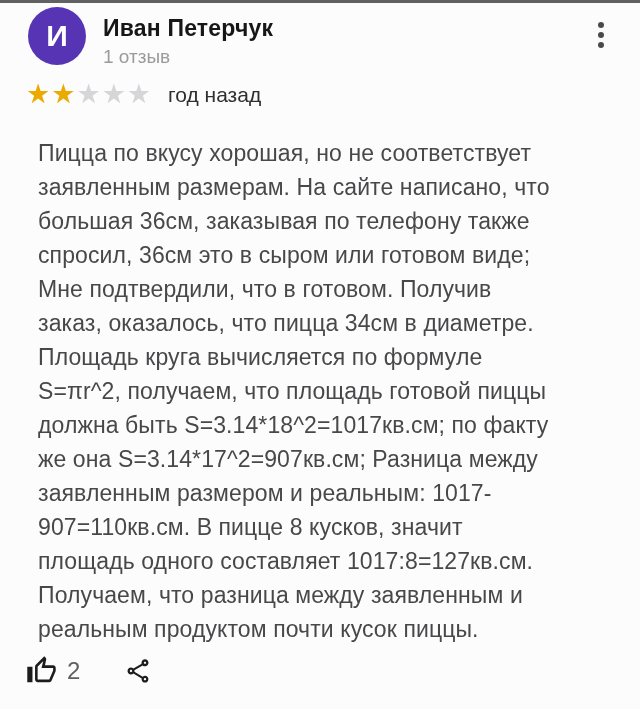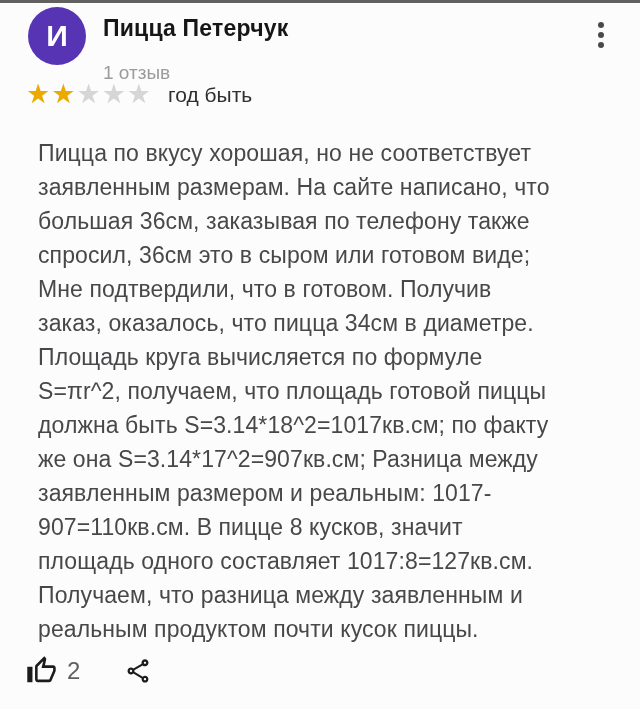--- a/index.html
+++ b/index.html
@@ -53,21 +53,21 @@
     padding-top: 8px;
   }
   .name {
     font-size: 23px;
     font-weight: bold;
     color: var(--name-text, #161616);
     letter-spacing: .2px;
     cursor: pointer;
   }
   .sub {
-    margin-top: 20px;
+    margin-top: 4px;
     font-size: 19px;
     color: var(--subtitle-text, #9b9b9b);
   }
   .kebab {
     position: absolute;
     top: 20px;
     right: 30px;
     padding: 2px 6px;
     display: flex;
     flex-direction: column;
@@ -150,35 +150,35 @@
 <body>
 
 <div class="card">
   <div class="top-edge"></div>
 
   <div class="header">
     <div class="avatar">
       <span>И</span>
     </div>
     <div class="id-block">
-      <div class="name">Пицца Петерчук</div>
+      <div class="name">Иван Петерчук</div>
       <div class="sub">1 отзыв</div>
     </div>
   </div>
 
   <button class="kebab" aria-label="more options">
     <span class="dot"></span>
     <span class="dot"></span>
     <span class="dot"></span>
   </button>
 
   <div class="rating-row">
     <span class="stars stars-filled">★★</span>
     <span class="stars stars-empty">★★★</span>
-    <span class="date">год быть</span>
+    <span class="date">год назад</span>
   </div>
 
   <p class="review-text">Пицца по вкусу хорошая, но не соответствует
 заявленным размерам. На сайте написано, что
 большая 36см, заказывая по телефону также
 спросил, 36см это в сыром или готовом виде;
 Мне подтвердили, что в готовом. Получив
 заказ, оказалось, что пицца 34см в диаметре.
 Площадь круга вычисляется по формуле
 S=πr^2, получаем, что площадь готовой пиццы

